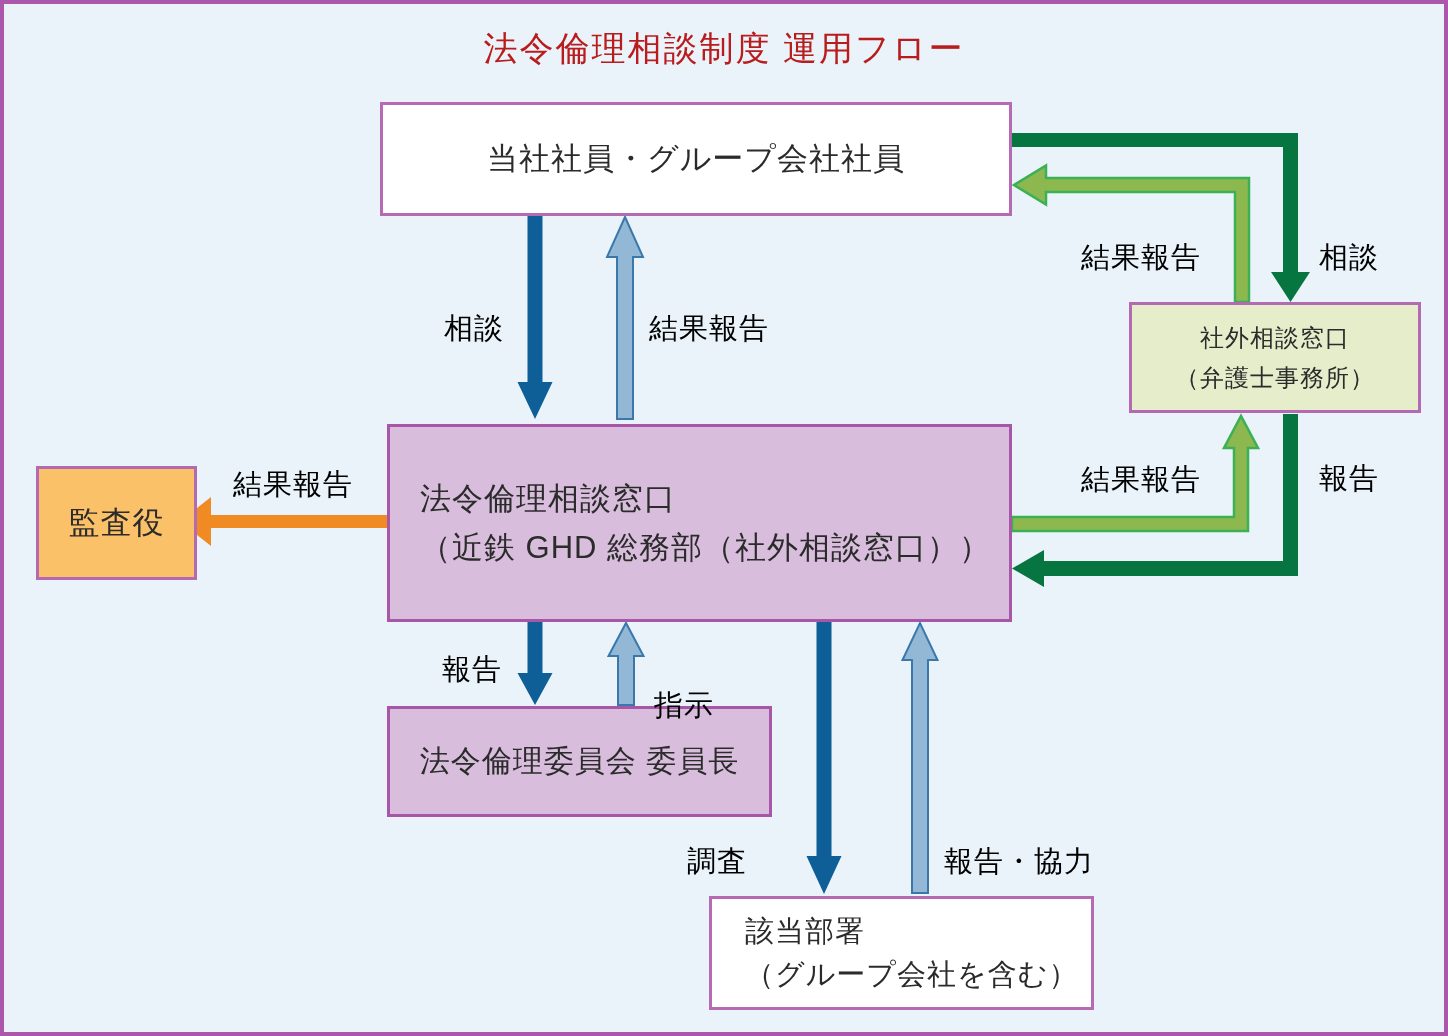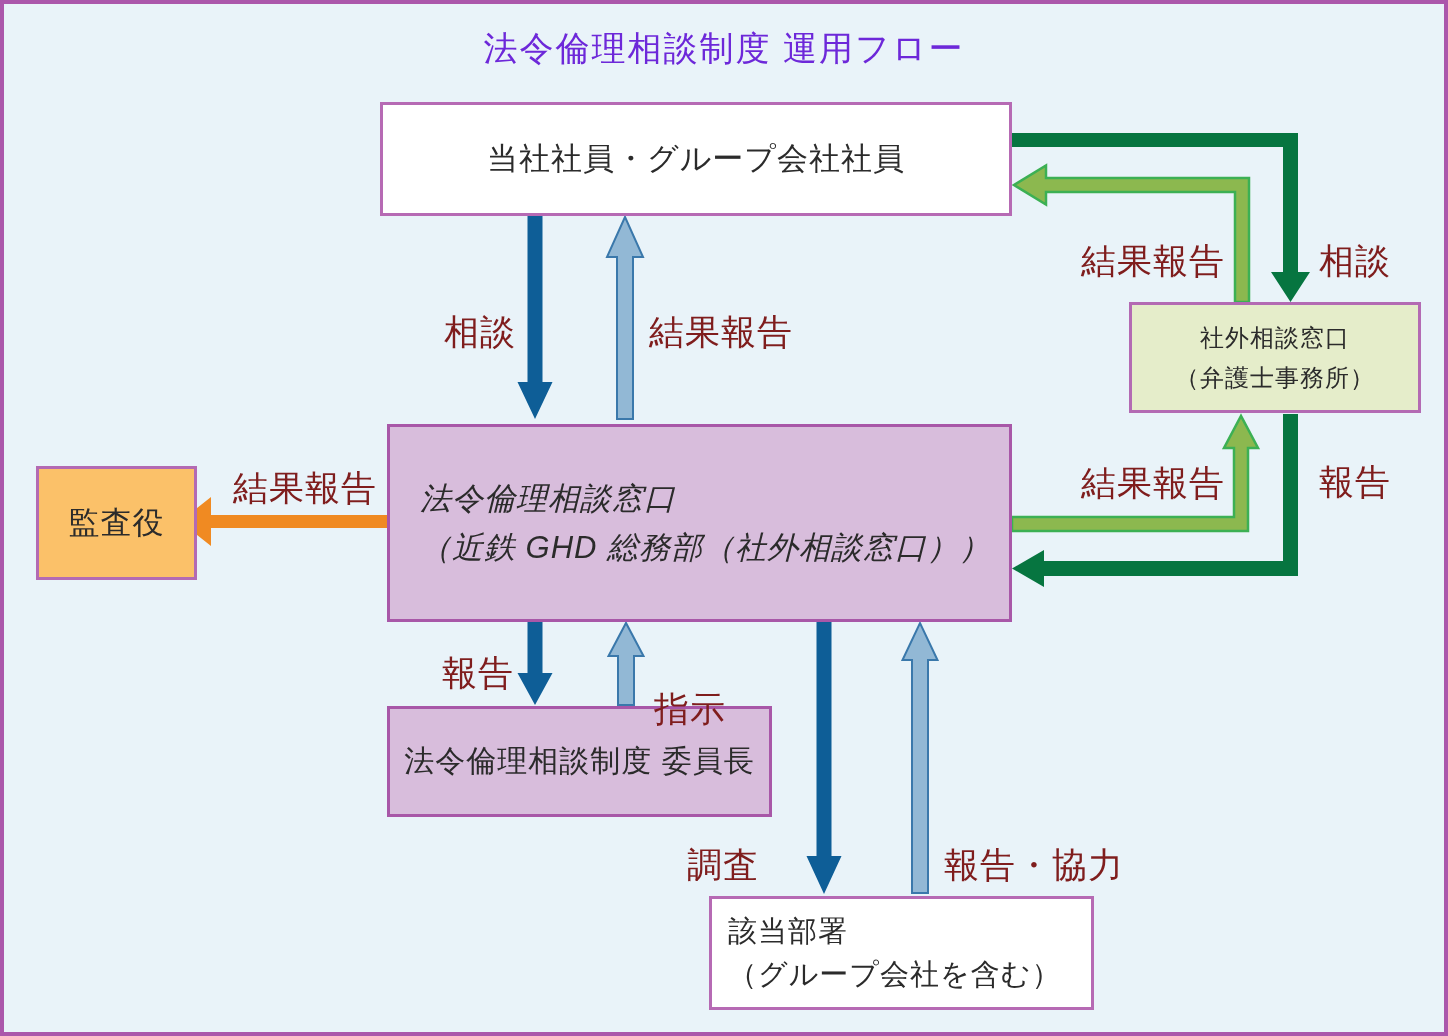--- a/index.html
+++ b/index.html
@@ -9,60 +9,60 @@
     box-sizing:border-box;
     background:#e9f3f9;
     border:4px solid #ab57ab;
     font-family:"Liberation Sans","DejaVu Sans",sans-serif;
     color:#2b2b2b;
     overflow:hidden;
   }
   #title{
     position:absolute;left:0;top:22px;width:100%;
     text-align:center;font-size:34px;letter-spacing:2px;
-    color:#6d28d9;
+    color:#b91c1c;
   }
   svg.connectors{position:absolute;left:0;top:0;pointer-events:none;}
   .box{
     position:absolute;box-sizing:border-box;
     display:flex;flex-direction:column;justify-content:center;
     font-size:31px;letter-spacing:1px;
   }
   .box.center{text-align:center;}
   .box-employees{
     left:376px;top:98px;width:632px;height:114px;
     background:#ffffff;border:3px solid #b66ab4;
   }
   .box-consult{
     left:383px;top:420px;width:625px;height:198px;
     background:#d8bddc;border:3px solid #a857a8;
-    padding-left:30px;line-height:49px;font-style:italic;
+    padding-left:30px;line-height:49px;
   }
   .box-auditor{
     left:32px;top:462px;width:161px;height:114px;
     background:#fbc169;border:3px solid #b36ab3;
   }
   .box-external{
     left:1125px;top:298px;width:292px;height:111px;
     background:#e5edca;border:3px solid #b36ab3;
     font-size:24px;line-height:40px;
   }
   .box-committee{
     left:383px;top:702px;width:385px;height:111px;
     background:#d8bddc;border:3px solid #a857a8;
     font-size:30px;
   }
   .box-dept{
     left:705px;top:892px;width:385px;height:114px;
     background:#ffffff;border:3px solid #b66ab4;
-    padding-left:16px;font-size:29px;line-height:43px;
+    padding-left:33px;font-size:29px;line-height:43px;
   }
   .flowlabel{
     position:absolute;white-space:nowrap;
-    font-size:35px;letter-spacing:1px;color:#7f1d1d;
+    font-size:29px;letter-spacing:1px;color:#000000;
   }
 </style>
 </head>
 <body>
 
 <div id="stage">
 
   <div id="title">法令倫理相談制度 運用フロー</div>
 
   <svg class="connectors" width="1448" height="1036" viewBox="0 0 1448 1036">
@@ -96,21 +96,21 @@
   <div class="box center box-auditor">
     <span>監査役</span>
   </div>
 
   <div class="box center box-external">
     <span>社外相談窓口</span>
     <span>（弁護士事務所）</span>
   </div>
 
   <div class="box center box-committee">
-    <span>法令倫理相談制度 委員長</span>
+    <span>法令倫理委員会 委員長</span>
   </div>
 
   <div class="box box-dept">
     <span>該当部署</span>
     <span>（グループ会社を含む）</span>
   </div>
 
   <div class="flowlabel" style="left:440px;top:305px;">相談</div>
   <div class="flowlabel" style="left:645px;top:305px;">結果報告</div>
   <div class="flowlabel" style="left:229px;top:461px;">結果報告</div>

